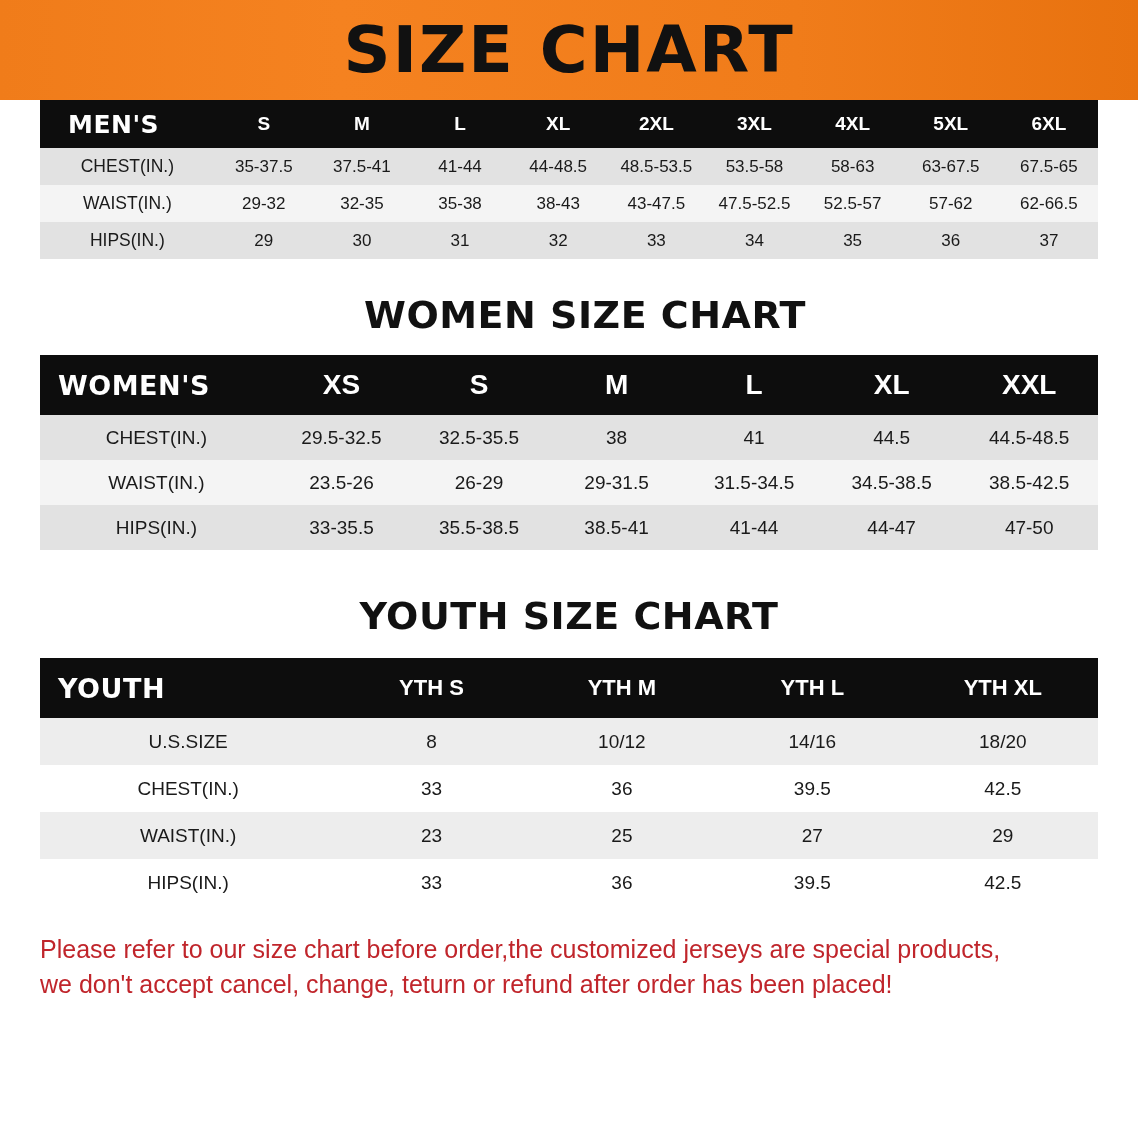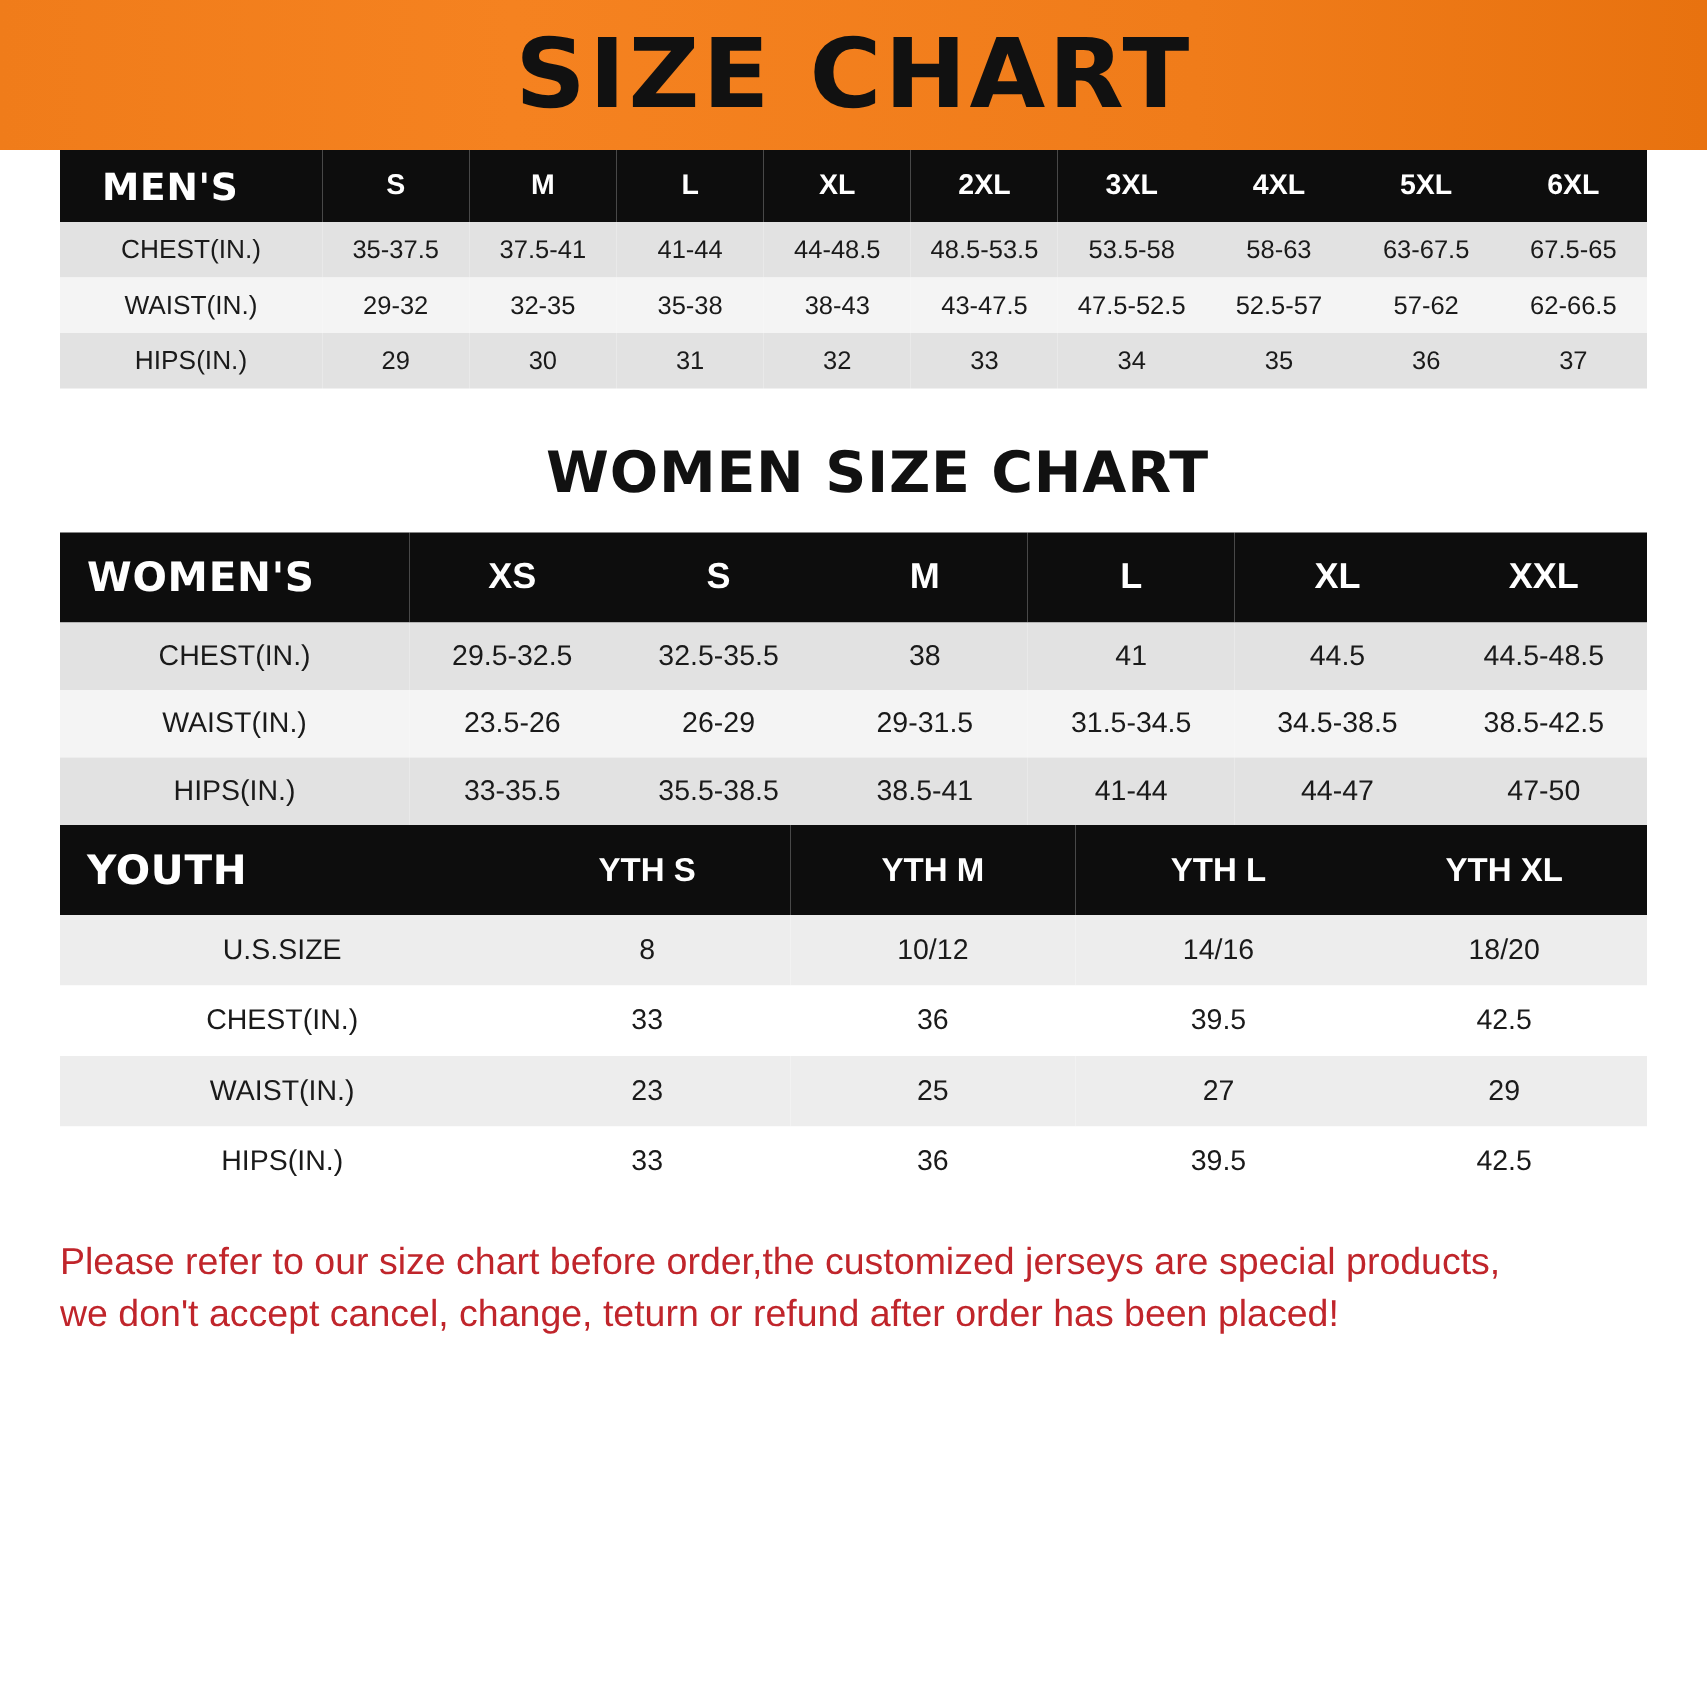--- a/index.html
+++ b/index.html
@@ -84,21 +84,21 @@
 
   
   #men-table thead th { height: 46px; font-size: 19px; }
   #men-table thead th.rowhead { font-size: 25px; padding-left: 28px; }
   #men-table tbody td { height: 35px; font-size: 17px; }
   #men-table tbody td.rowhead { font-size: 17.5px; text-align: center; }
   #men-table tbody tr:nth-child(odd)  td { background: #e2e2e2; }
   #men-table tbody tr:nth-child(even) td { background: #f4f4f4; }
 
   
-  #women-table thead th { height: 58px; font-size: 24px; }
+  #women-table thead th { height: 58px; font-size: 28px; }
   #women-table thead th.rowhead { font-size: 27px; }
   #women-table tbody td { height: 43px; font-size: 19px; }
   #women-table tbody td.rowhead { font-size: 19px; text-align: center; }
   #women-table tbody tr:nth-child(odd)  td { background: #e2e2e2; }
   #women-table tbody tr:nth-child(even) td { background: #f4f4f4; }
 
   
   #youth-table thead th { height: 58px; font-size: 22px; }
   #youth-table thead th.rowhead { font-size: 27px; }
   #youth-table tbody td { height: 45px; font-size: 19px; }
@@ -230,20 +230,21 @@
           <td>35.5-38.5</td>
           <td>38.5-41</td>
           <td>41-44</td>
           <td>44-47</td>
           <td>47-50</td>
         </tr>
       </tbody>
     </table>
   </div>
 
+  <div class="section-title st-youth">YOUTH SIZE CHART</div>
   <div class="tbl-wrap">
     <table class="size" id="youth-table">
       <colgroup>
         <col style="width:28%">
         <col span="4" style="width:18%">
       </colgroup>
       <thead>
         <tr>
           <th class="rowhead">YOUTH</th>
           <th>YTH S</th>

